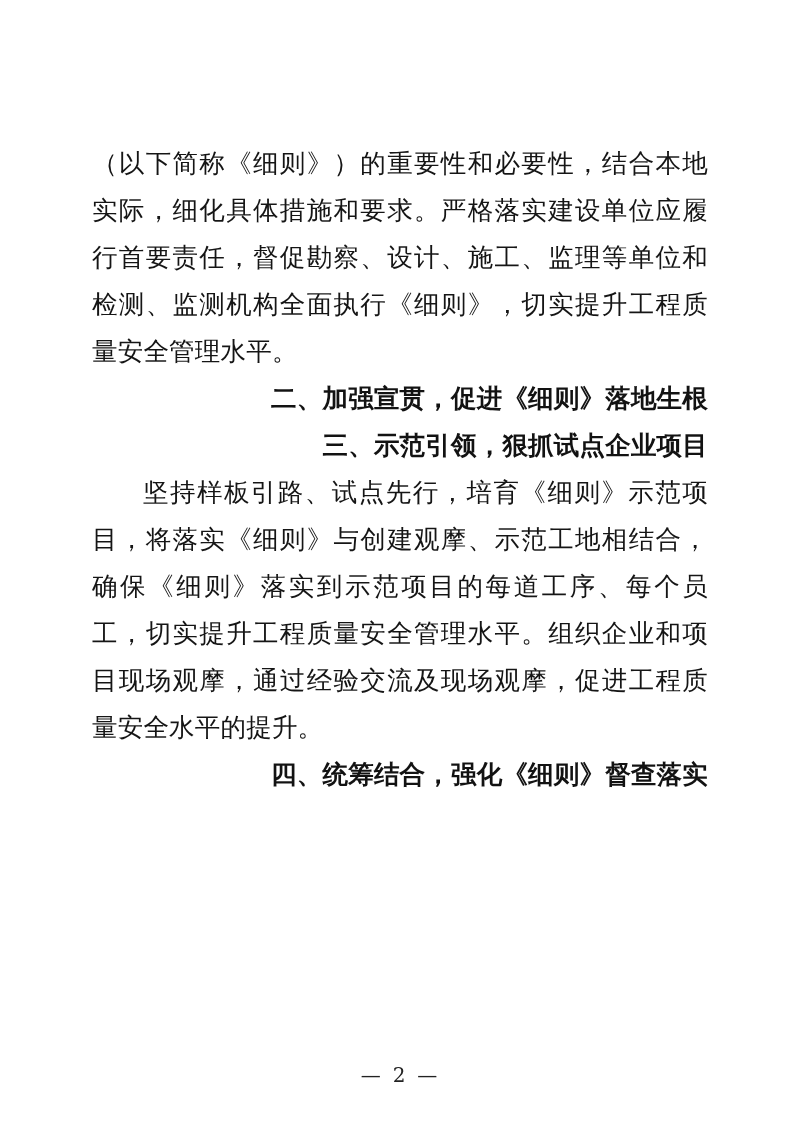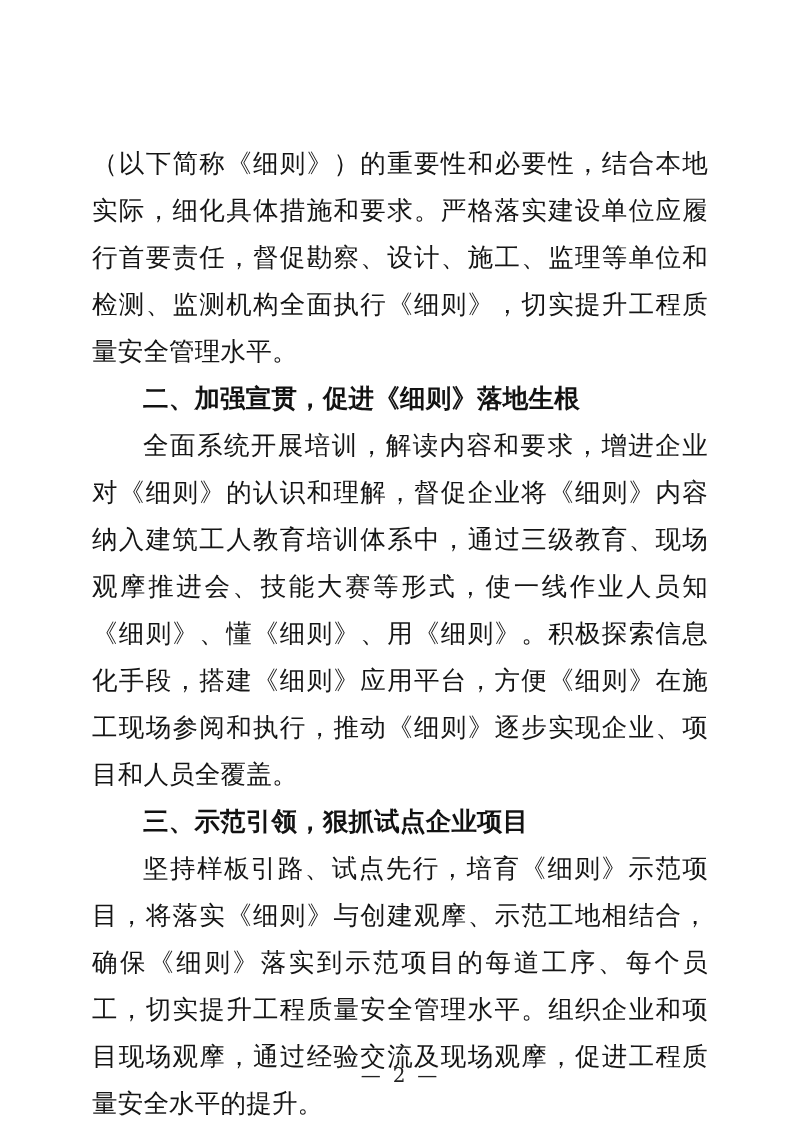--- a/index.html
+++ b/index.html
@@ -45,20 +45,21 @@
     font-size: 25.5px;
     line-height: 47px;
     text-indent: 51px;
     font-weight: bold;
     font-family: "DejaVu Sans", "Liberation Sans", sans-serif;
     letter-spacing: 0.2px;
     color: #121212;
   }
   .gap-before {
     margin-top: 0px;
+    text-align: right;
   }
   .footer {
     position: absolute;
     left: 0;
     bottom: 44px;
     width: 800px;
     text-align: center;
     font-size: 20px;
     font-family: "DejaVu Serif", "Liberation Serif", serif;
     color: #222;
@@ -72,21 +73,20 @@
 </head>
 <body>
 
 <div class="page">
   <div class="doc-body">
 
     <p class="para">（以下简称《细则》）的重要性和必要性，结合本地实际，细化具体措施和要求。严格落实建设单位应履行首要责任，督促勘察、设计、施工、监理等单位和检测、监测机构全面执行《细则》，切实提升工程质量安全管理水平。</p>
 
     <p class="heading gap-before">二、加强宣贯，促进《细则》落地生根</p>
 
-    <p class="para indent">全面系统开展培训，解读内容和要求，增进企业对《细则》的认识和理解，督促企业将《细则》内容纳入建筑工人教育培训体系中，通过三级教育、现场观摩推进会、技能大赛等形式，使一线作业人员知《细则》、懂《细则》、用《细则》。积极探索信息化手段，搭建《细则》应用平台，方便《细则》在施工现场参阅和执行，推动《细则》逐步实现企业、项目和人员全覆盖。</p>
 
     <p class="heading gap-before">三、示范引领，狠抓试点企业项目</p>
 
     <p class="para indent">坚持样板引路、试点先行，培育《细则》示范项目，将落实《细则》与创建观摩、示范工地相结合，确保《细则》落实到示范项目的每道工序、每个员工，切实提升工程质量安全管理水平。组织企业和项目现场观摩，通过经验交流及现场观摩，促进工程质量安全水平的提升。</p>
 
     <p class="heading gap-before">四、统筹结合，强化《细则》督查落实</p>
 
   </div>
 </div>
 

